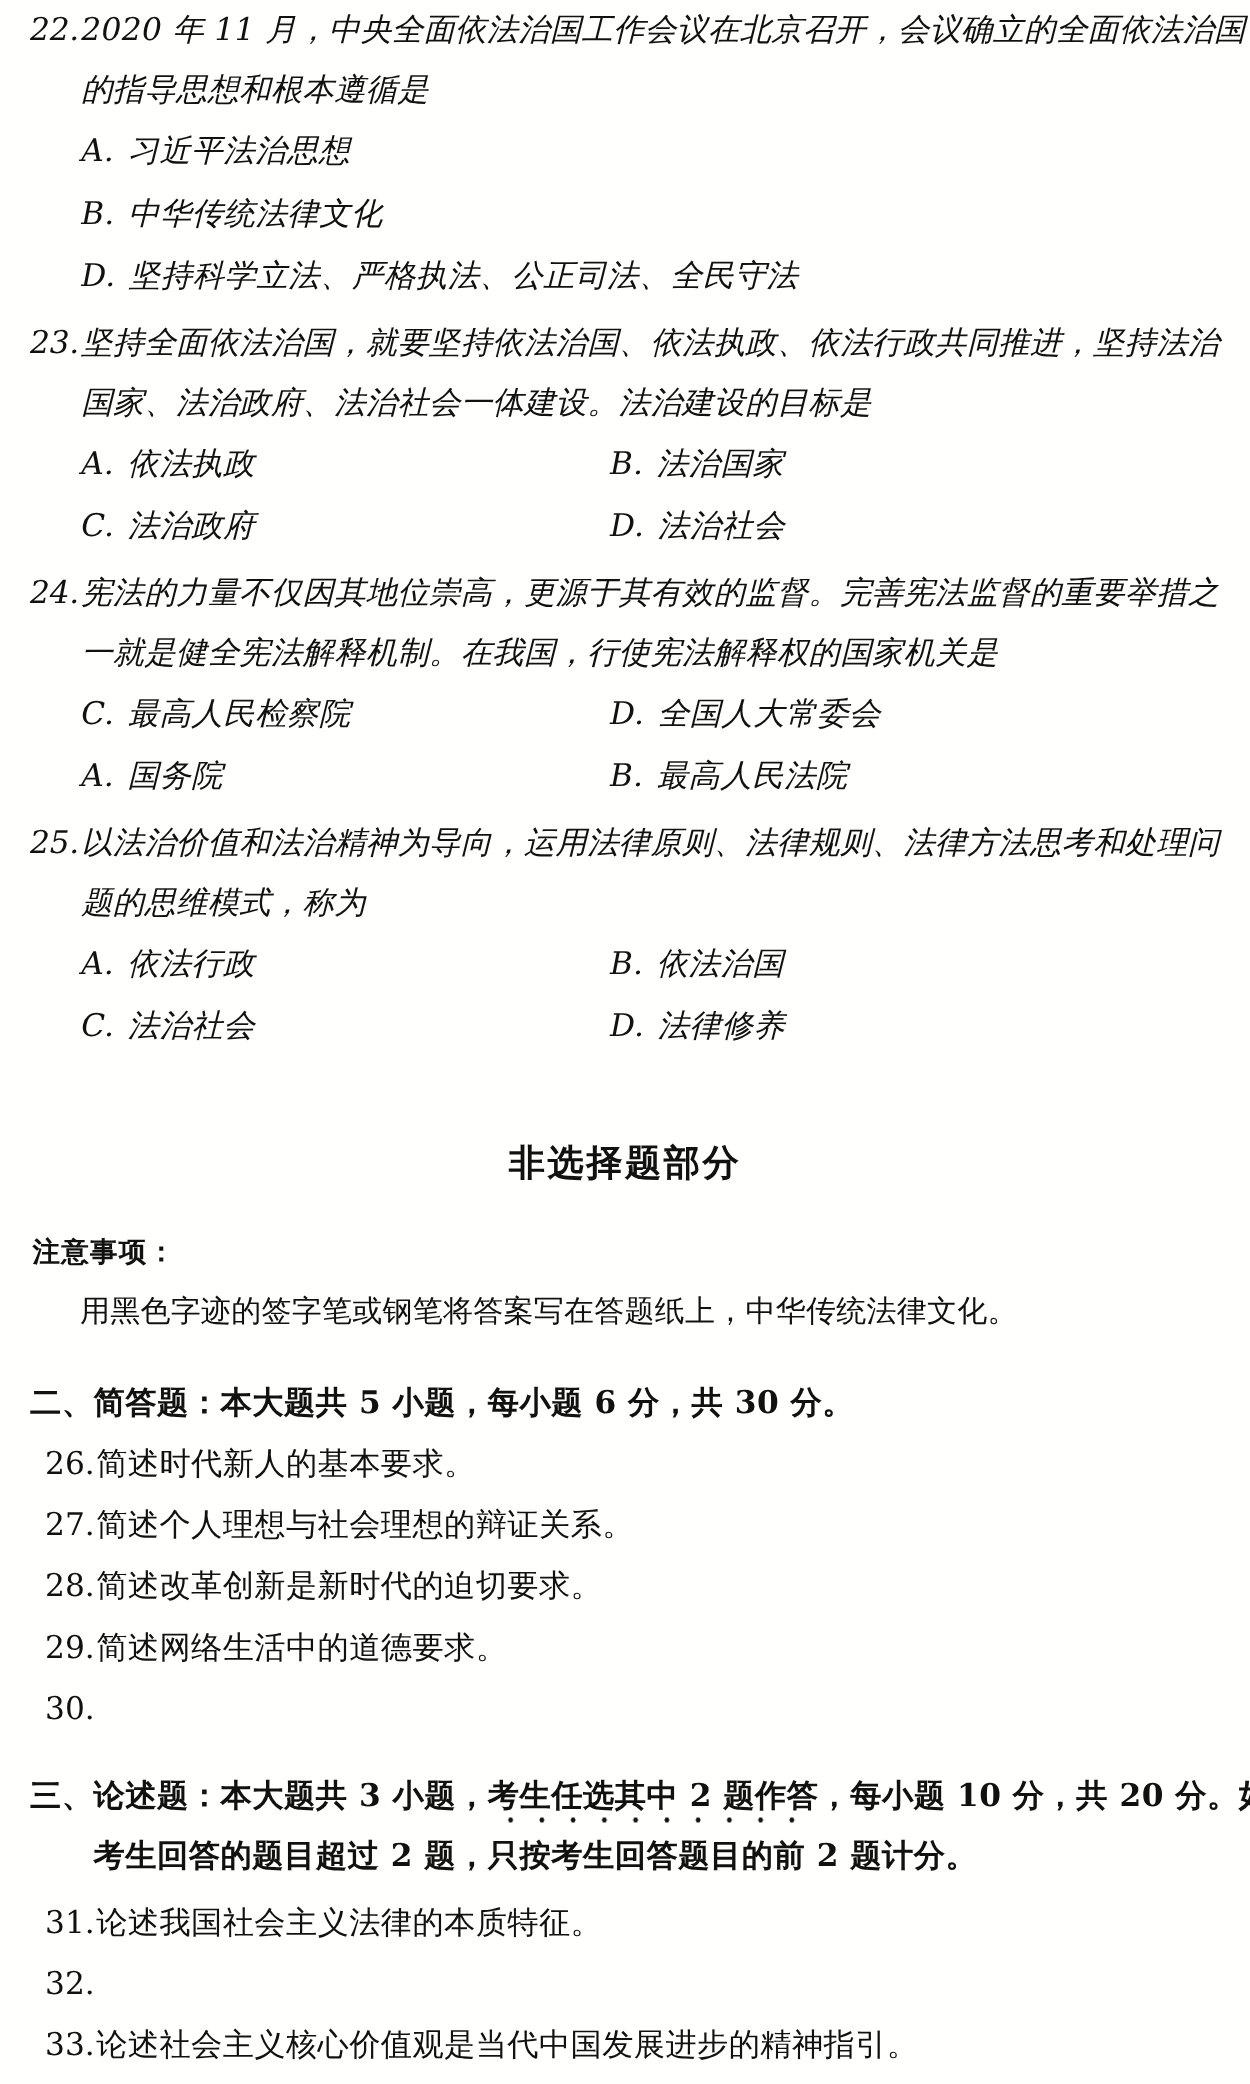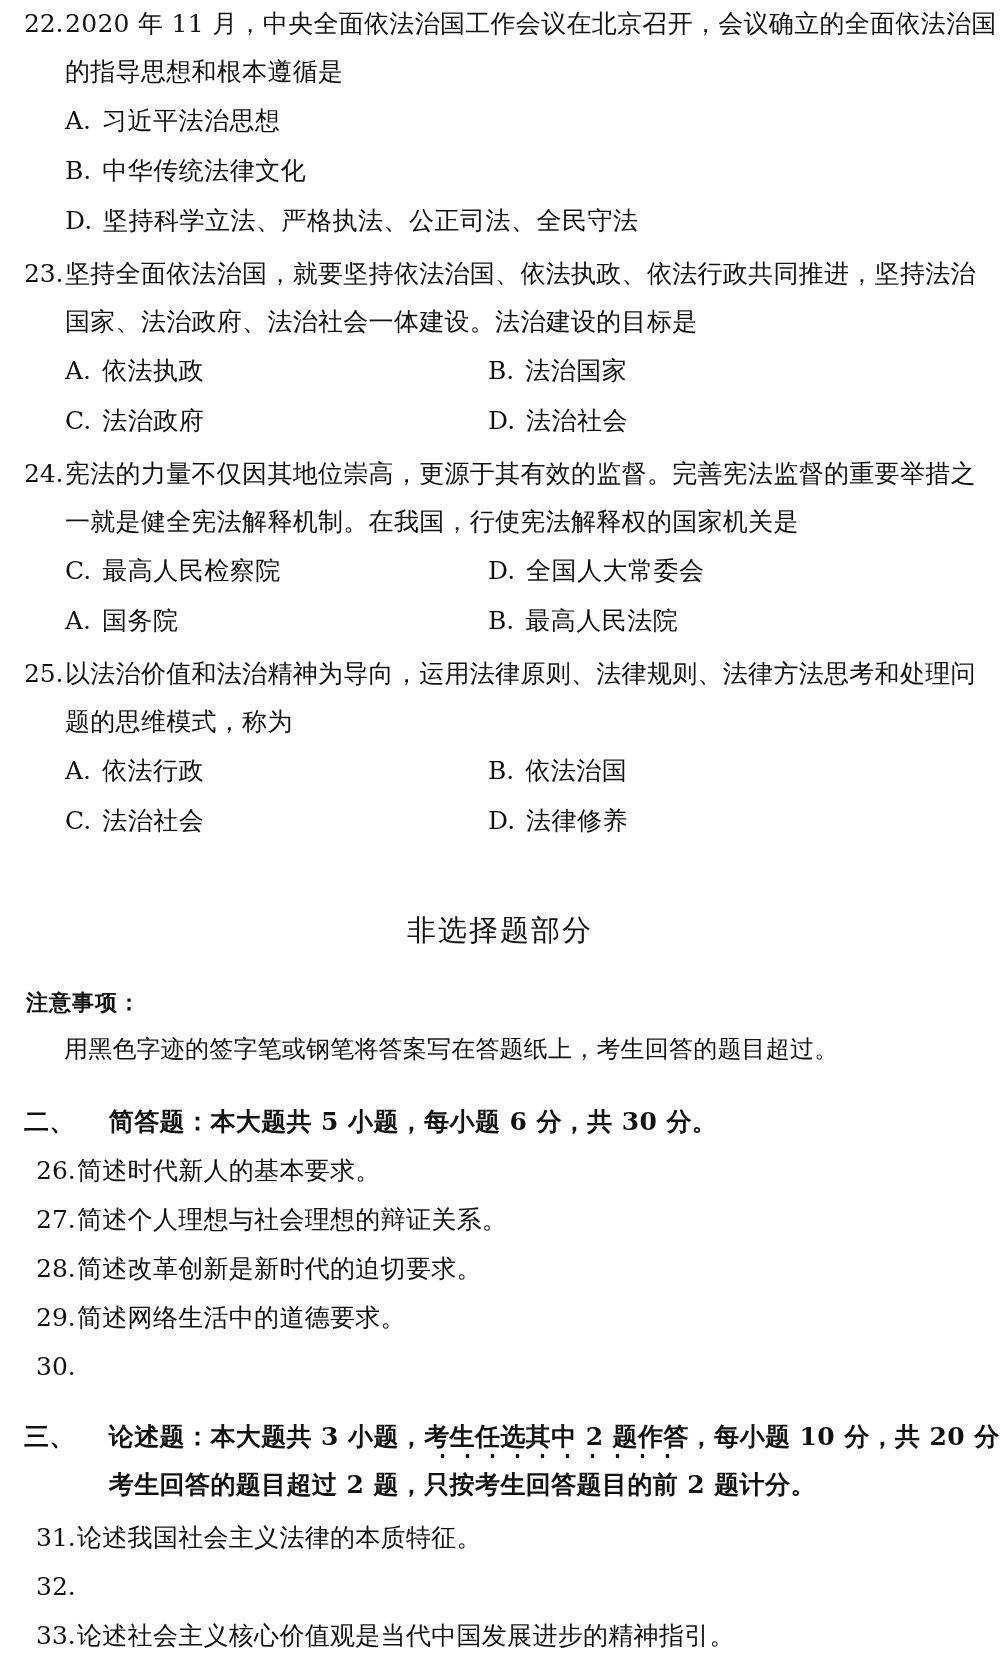--- a/index.html
+++ b/index.html
@@ -22,20 +22,21 @@
     width: 1000px;
     height: 1667px;
     padding: 0;
     box-sizing: border-box;
   }
 
   
   .mcq {
     margin: 0 0 4px 0;
     padding: 0;
+    font-style: italic;
   }
 
   .q-line {
     display: flex;
     align-items: flex-start;
     padding: 0 64px 0 24px;
     line-height: 1.0;
   }
   .q-num {
     flex: 0 0 41px;
@@ -70,21 +71,21 @@
   .opt .lbl::after { content: ""; }
   .opt .val { margin-left: 11px; letter-spacing: 0.5px; }
   .opt.col-a { flex: 0 0 423px; }
   .opt.col-b { flex: 1 1 auto; }
   .opt.full { flex: 1 1 auto; }
 
   
   .section-title {
     text-align: center;
     font-family: "DejaVu Sans", "Liberation Sans", sans-serif;
-    font-weight: normal;
+    font-weight: bold;
     font-size: 29px;
     letter-spacing: 2px;
     margin: 0;
     padding: 58px 0 0 0;
     line-height: 44px;
   }
 
   
   .notice-label {
     font-family: "DejaVu Sans", "Liberation Sans", sans-serif;
@@ -115,21 +116,20 @@
     flex: 0 0 41px;
     font-size: 25px;
     line-height: 48px;
     white-space: nowrap;
   }
   .big-head .bh-body { flex: 1 1 auto; min-width: 0; }
   .big-head .bh-line {
     font-size: 25px;
     line-height: 48px;
     white-space: nowrap;
-    margin-left: 34px;
   }
 
   
   .emph {
     position: relative;
     display: inline-block;
     white-space: pre;
   }
   .emph::after {
     content: "";
@@ -248,21 +248,21 @@
       <div class="opt-row">
         <div class="opt col-a"><span class="lbl">C.</span><span class="val">法治社会</span></div>
         <div class="opt col-b"><span class="lbl">D.</span><span class="val">法律修养</span></div>
       </div>
     </div>
   </div>
 
   <div class="section-title">非选择题部分</div>
 
   <div class="notice-label">注意事项：</div>
-  <div class="notice-text">用黑色字迹的签字笔或钢笔将答案写在答题纸上，考生回答的题目超过。</div>
+  <div class="notice-text">用黑色字迹的签字笔或钢笔将答案写在答题纸上，中华传统法律文化。</div>
 
   <div class="big-head">
     <div class="bh-num">二、</div>
     <div class="bh-body">
       <div class="bh-line">简答题：本大题共 5 小题，每小题 6 分，共 30 分。</div>
     </div>
   </div>
 
   <div class="simple-q">
     <div class="sq-num">26.</div>

